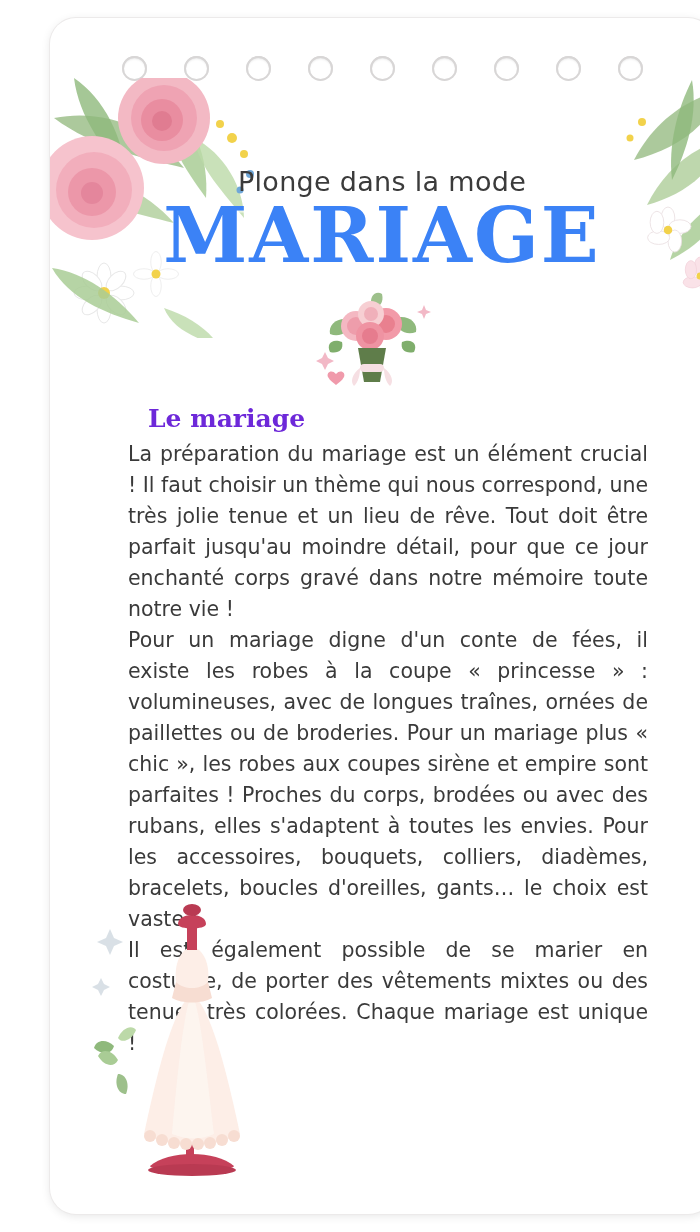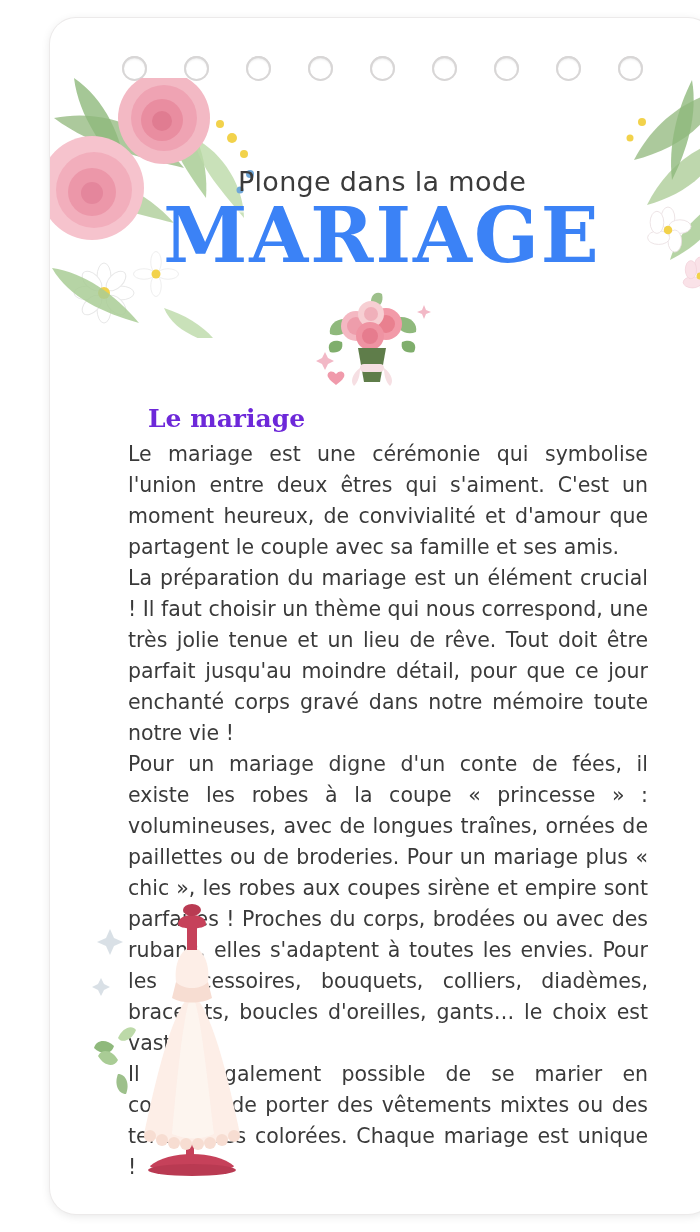--- a/index.html
+++ b/index.html
@@ -258,21 +258,20 @@
           <path d="M20 68 l3 -6 l3 6 l6 3 l-6 3 l-3 6 l-3 -6 l-6 -3 Z" fill="#f2b8c6"></path>
           <path d="M120 20 l2 -5 l2 5 l5 2 l-5 2 l-2 5 l-2 -5 l-5 -2 Z" fill="#f2b8c6"></path>
           <path d="M34 84 c-4 -5 -10 -2 -8 3 c2 4 6 6 8 8 c2 -2 6 -4 8 -8 c2 -5 -4 -8 -8 -3 Z" fill="#f09aab"></path>
         </g>
       </svg>
     </div>
 
     <div class="content">
 
       <h2 class="sec-title">Le mariage</h2>
-      <p class="body">Le mariage est une cérémonie qui symbolise l'union entre deux êtres qui s'aiment. C'est un moment heureux, de convivialité et d'amour que partagent le couple avec sa famille et ses amis.</p>
       <p class="body">La préparation du mariage est un élément crucial ! Il faut choisir un thème qui nous correspond, une très jolie tenue et un lieu de rêve. Tout doit être parfait jusqu'au moindre détail, pour que ce jour enchanté corps gravé dans notre mémoire toute notre vie !</p>
 
       <p class="body">Pour un mariage digne d'un conte de fées, il existe les robes à la coupe « princesse » : volumineuses, avec de longues traînes, ornées de paillettes ou de broderies. Pour un mariage plus « chic », les robes aux coupes sirène et empire sont parfaites ! Proches du corps, brodées ou avec des rubans, elles s'adaptent à toutes les envies. Pour les accessoires, bouquets, colliers, diadèmes, bracelets, boucles d'oreilles, gants… le choix est vaste !</p>
       <p class="body centered-tail">Il est également possible de se marier en costume, de porter des vêtements mixtes ou des tenues très colorées. Chaque mariage est unique !</p>
     </div>
 
     <div class="deco deco-dress">
       <svg width="210" height="290" viewBox="0 0 210 290" xmlns="http://www.w3.org/2000/svg">
         <g>
 

